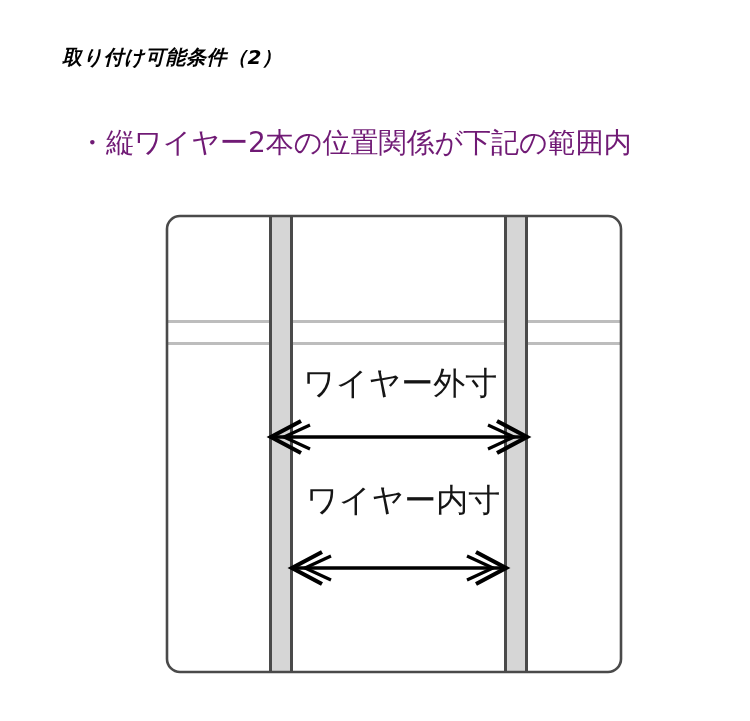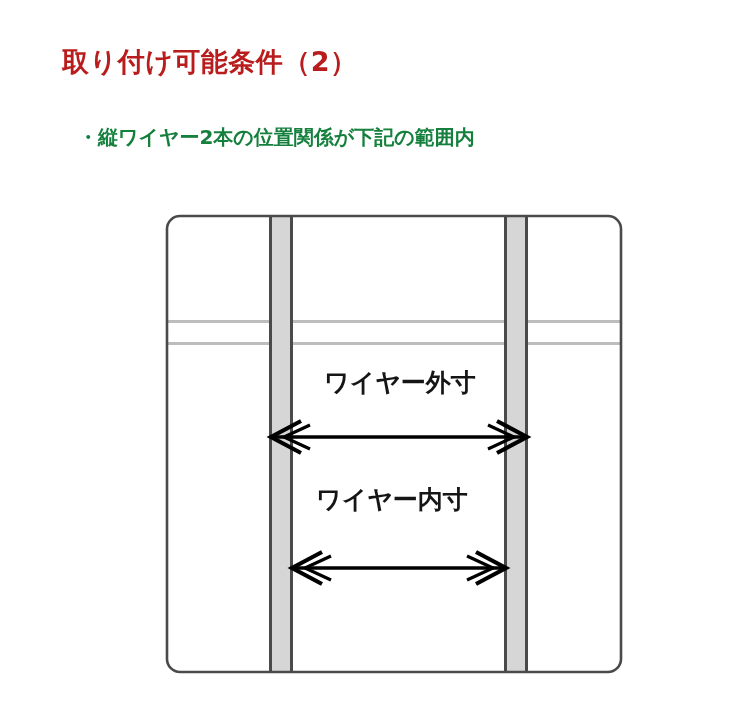--- a/index.html
+++ b/index.html
@@ -19,34 +19,35 @@
   .page {
     position: absolute;
     inset: 0;
   }
 
   
   .page-title {
     position: absolute;
     left: 62px;
     top: 44px;
-    font-size: 27px;
+    font-size: 20px;
     font-weight: bold;
     letter-spacing: 0.5px;
-    color: #b91c1c;
+    color: #000000;
     white-space: nowrap;
+    font-style: italic;
   }
 
   .bullet-line {
     position: absolute;
     left: 78px;
     top: 124px;
-    font-size: 20px;
-    font-weight: bold;
-    color: #15803d;
+    font-size: 28px;
+    font-weight: normal;
+    color: #701a75;
     white-space: nowrap;
     letter-spacing: 0px;
   }
 
   
   .diagram-wrap {
     position: absolute;
     left: 160px;
     top: 200px;
     width: 470px;
@@ -55,36 +56,36 @@
   .diagram-svg {
     display: block;
     width: 470px;
     height: 490px;
   }
 
   
   .dim-label {
     position: absolute;
     text-align: center;
-    font-size: 25px;
+    font-size: 32px;
     line-height: 30px;
     color: #151515;
     white-space: nowrap;
-    font-weight: bold;
+    font-weight: normal;
   }
   .dim-label .line1 { display: block; }
   .dim-label .line2 { display: block; }
 
   .dim-outer {
     left: 280px;
     top: 368px;
     width: 240px;
   }
   .dim-inner {
-    left: 272px;
+    left: 283px;
     top: 485px;
     width: 240px;
     text-align: center;
   }
 </style>
 </head>
 <body>
 
 <div class="page">
 

